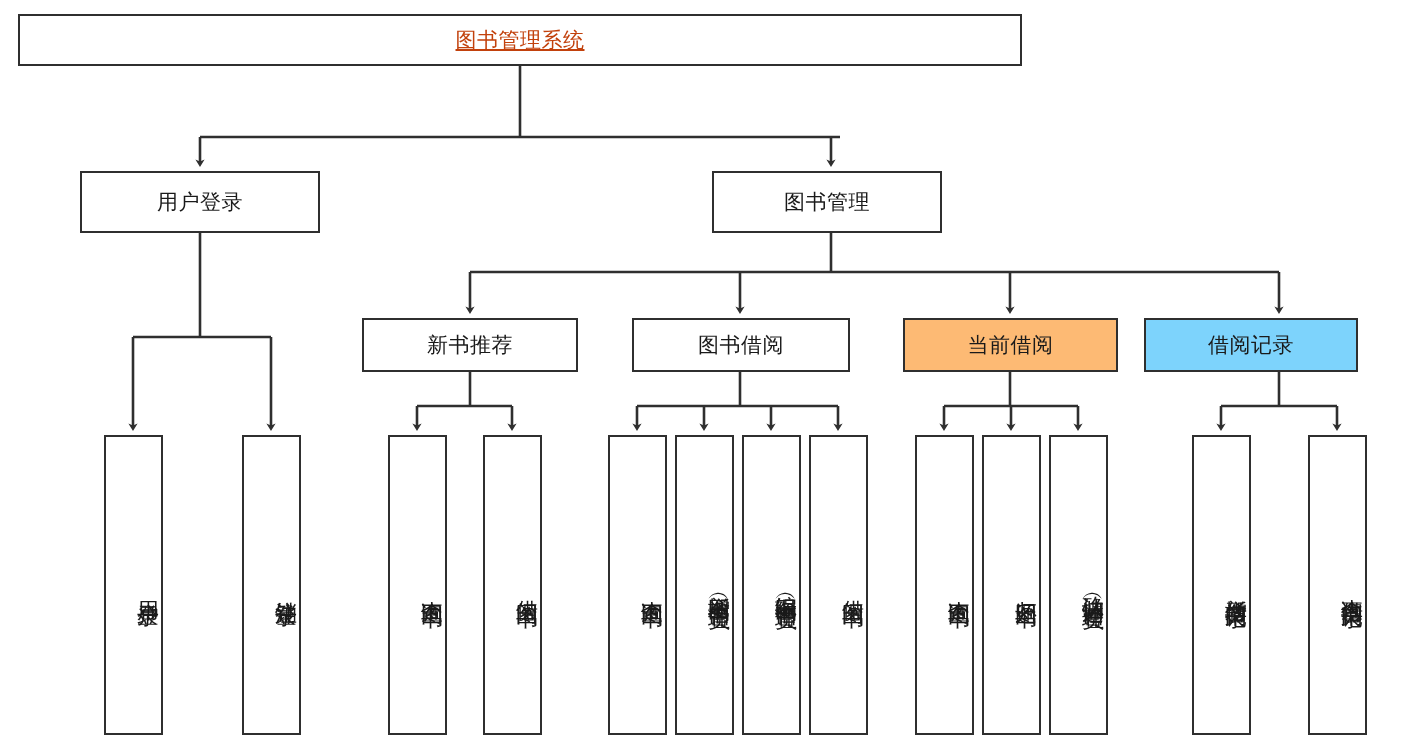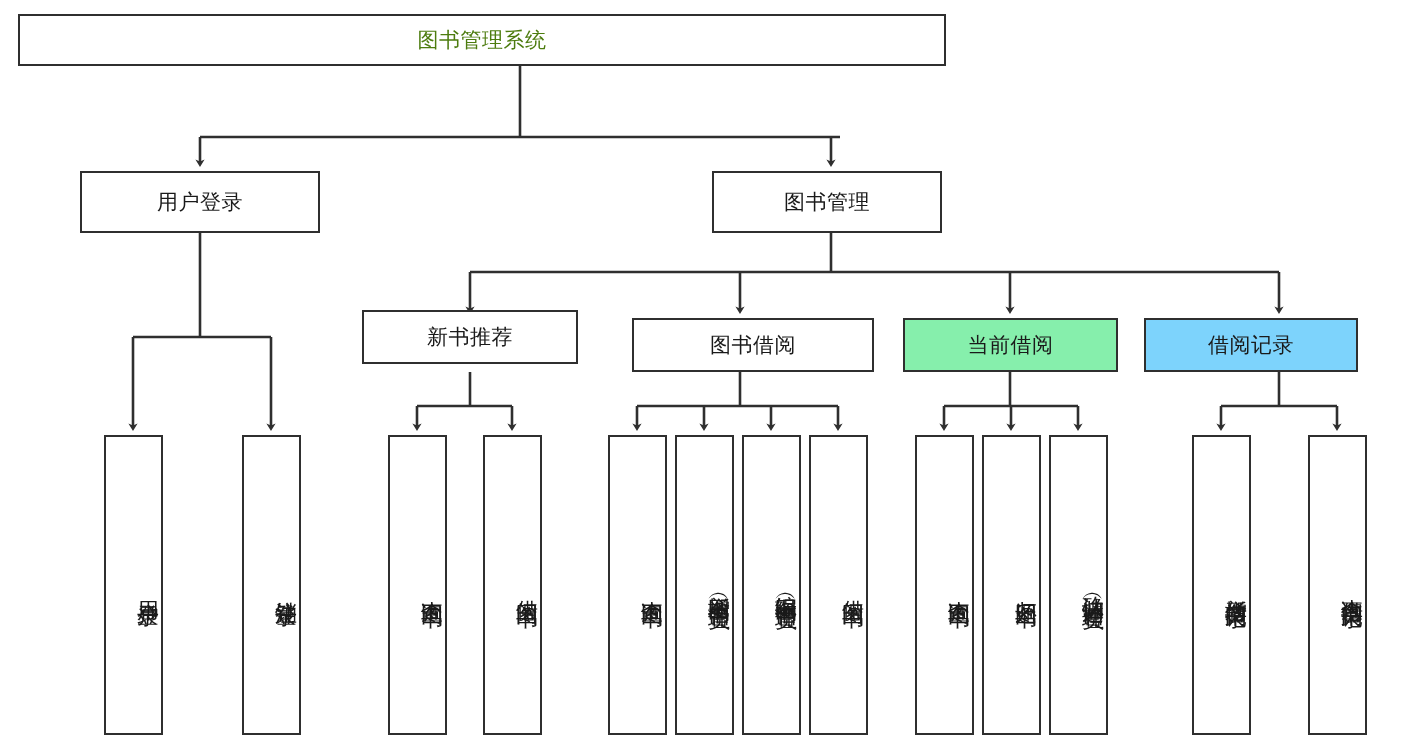--- a/index.html
+++ b/index.html
@@ -112,38 +112,38 @@
       <path d="M1011,406 L1011,427" marker-end="url(#arrow)"></path>
       <path d="M1078,406 L1078,427" marker-end="url(#arrow)"></path>
 
       <path d="M1279,372 L1279,406"></path>
       <path d="M1221,406 L1337,406"></path>
       <path d="M1221,406 L1221,427" marker-end="url(#arrow)"></path>
       <path d="M1337,406 L1337,427" marker-end="url(#arrow)"></path>
     </g>
   </svg>
 
-  <div class="node horiz" style="left: 18px; top: 14px; width: 928px; height: 52px; border-color: rgb(47, 47, 47); background: rgb(255, 255, 255); color: #4d7c0f;">
+  <div class="node horiz" style="left: 18px; top: 14px; width: 1004px; height: 52px; border-color: rgb(47, 47, 47); background: rgb(255, 255, 255); color: #c2410c; text-decoration: underline;">
     <span>图书管理系统</span>
   </div>
 
   <div class="node horiz" style="left: 80px; top: 171px; width: 240px; height: 62px; border-color: rgb(47, 47, 47); background: rgb(255, 255, 255); color: rgb(26, 26, 26);">
     <span>用户登录</span>
   </div>
   <div class="node horiz" style="left: 712px; top: 171px; width: 230px; height: 62px; border-color: rgb(47, 47, 47); background: rgb(255, 255, 255); color: rgb(26, 26, 26);">
     <span>图书管理</span>
   </div>
 
-  <div class="node horiz" style="left: 362px; top: 310px; width: 216px; height: 54px; border-color: rgb(47, 47, 47); background: rgb(255, 255, 255); color: rgb(26, 26, 26);">
+  <div class="node horiz" style="left: 362px; top: 318px; width: 216px; height: 54px; border-color: rgb(47, 47, 47); background: rgb(255, 255, 255); color: rgb(26, 26, 26);">
     <span>新书推荐</span>
   </div>
-  <div class="node horiz" style="left: 632px; top: 318px; width: 242px; height: 54px; border-color: rgb(47, 47, 47); background: rgb(255, 255, 255); color: rgb(26, 26, 26);">
+  <div class="node horiz" style="left: 632px; top: 318px; width: 218px; height: 54px; border-color: rgb(47, 47, 47); background: rgb(255, 255, 255); color: rgb(26, 26, 26);">
     <span>图书借阅</span>
   </div>
-  <div class="node horiz" style="left: 903px; top: 318px; width: 215px; height: 54px; border-color: rgb(47, 47, 47); background: #86efac; color: rgb(26, 26, 26);">
+  <div class="node horiz" style="left: 903px; top: 318px; width: 215px; height: 54px; border-color: rgb(47, 47, 47); background: #fdba74; color: rgb(26, 26, 26);">
     <span>当前借阅</span>
   </div>
   <div class="node horiz" style="left: 1144px; top: 318px; width: 214px; height: 54px; border-color: rgb(47, 47, 47); background: #7dd3fc; color: rgb(26, 26, 26);">
     <span>借阅记录</span>
   </div>
 
   <div class="node vert" style="left: 104px; top: 435px; width: 59px; height: 300px; border-color: rgb(47, 47, 47); background: rgb(255, 255, 255); color: rgb(26, 26, 26);">
     <span class="vtext">用户登录</span>
   </div>
   <div class="node vert" style="left: 242px; top: 435px; width: 59px; height: 300px; border-color: rgb(47, 47, 47); background: rgb(255, 255, 255); color: rgb(26, 26, 26);">

